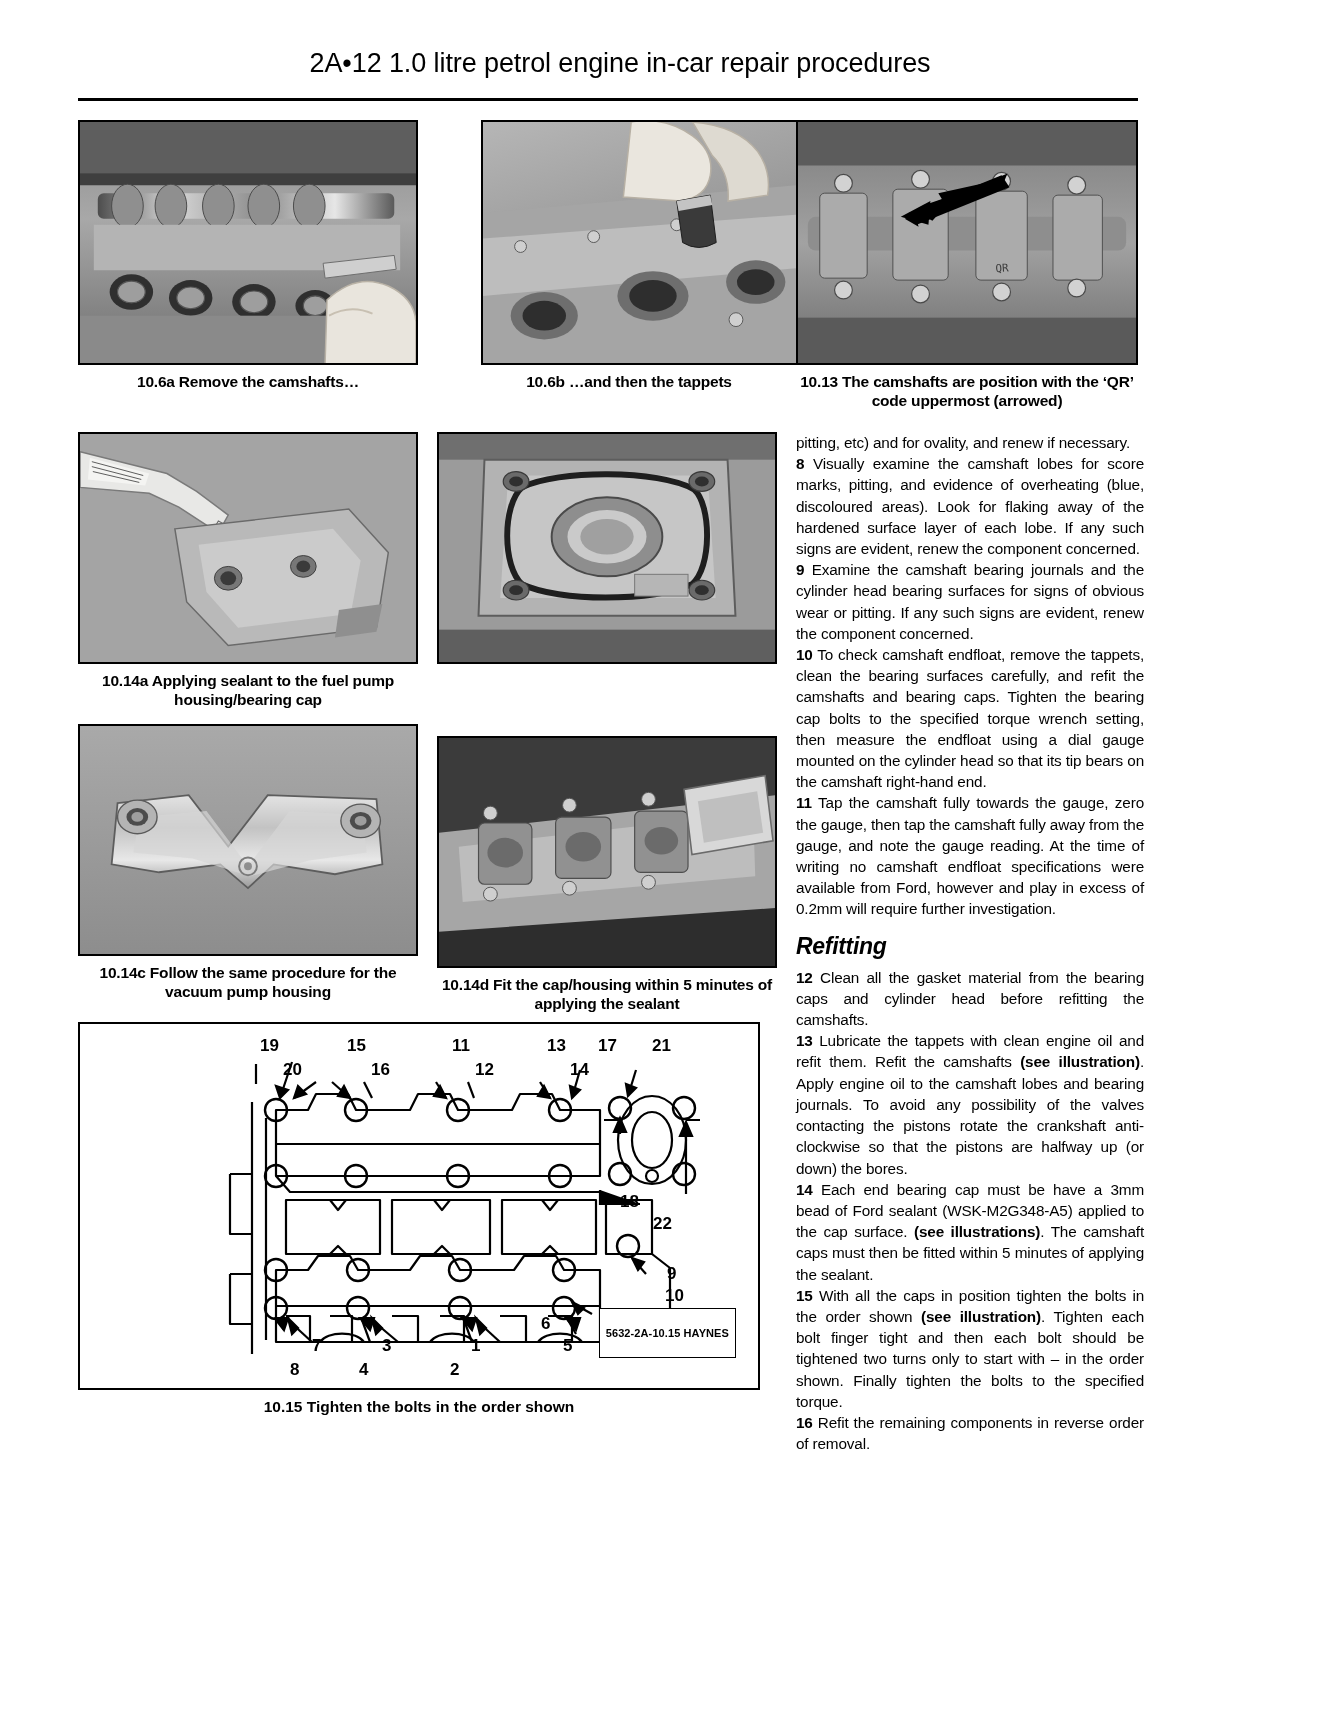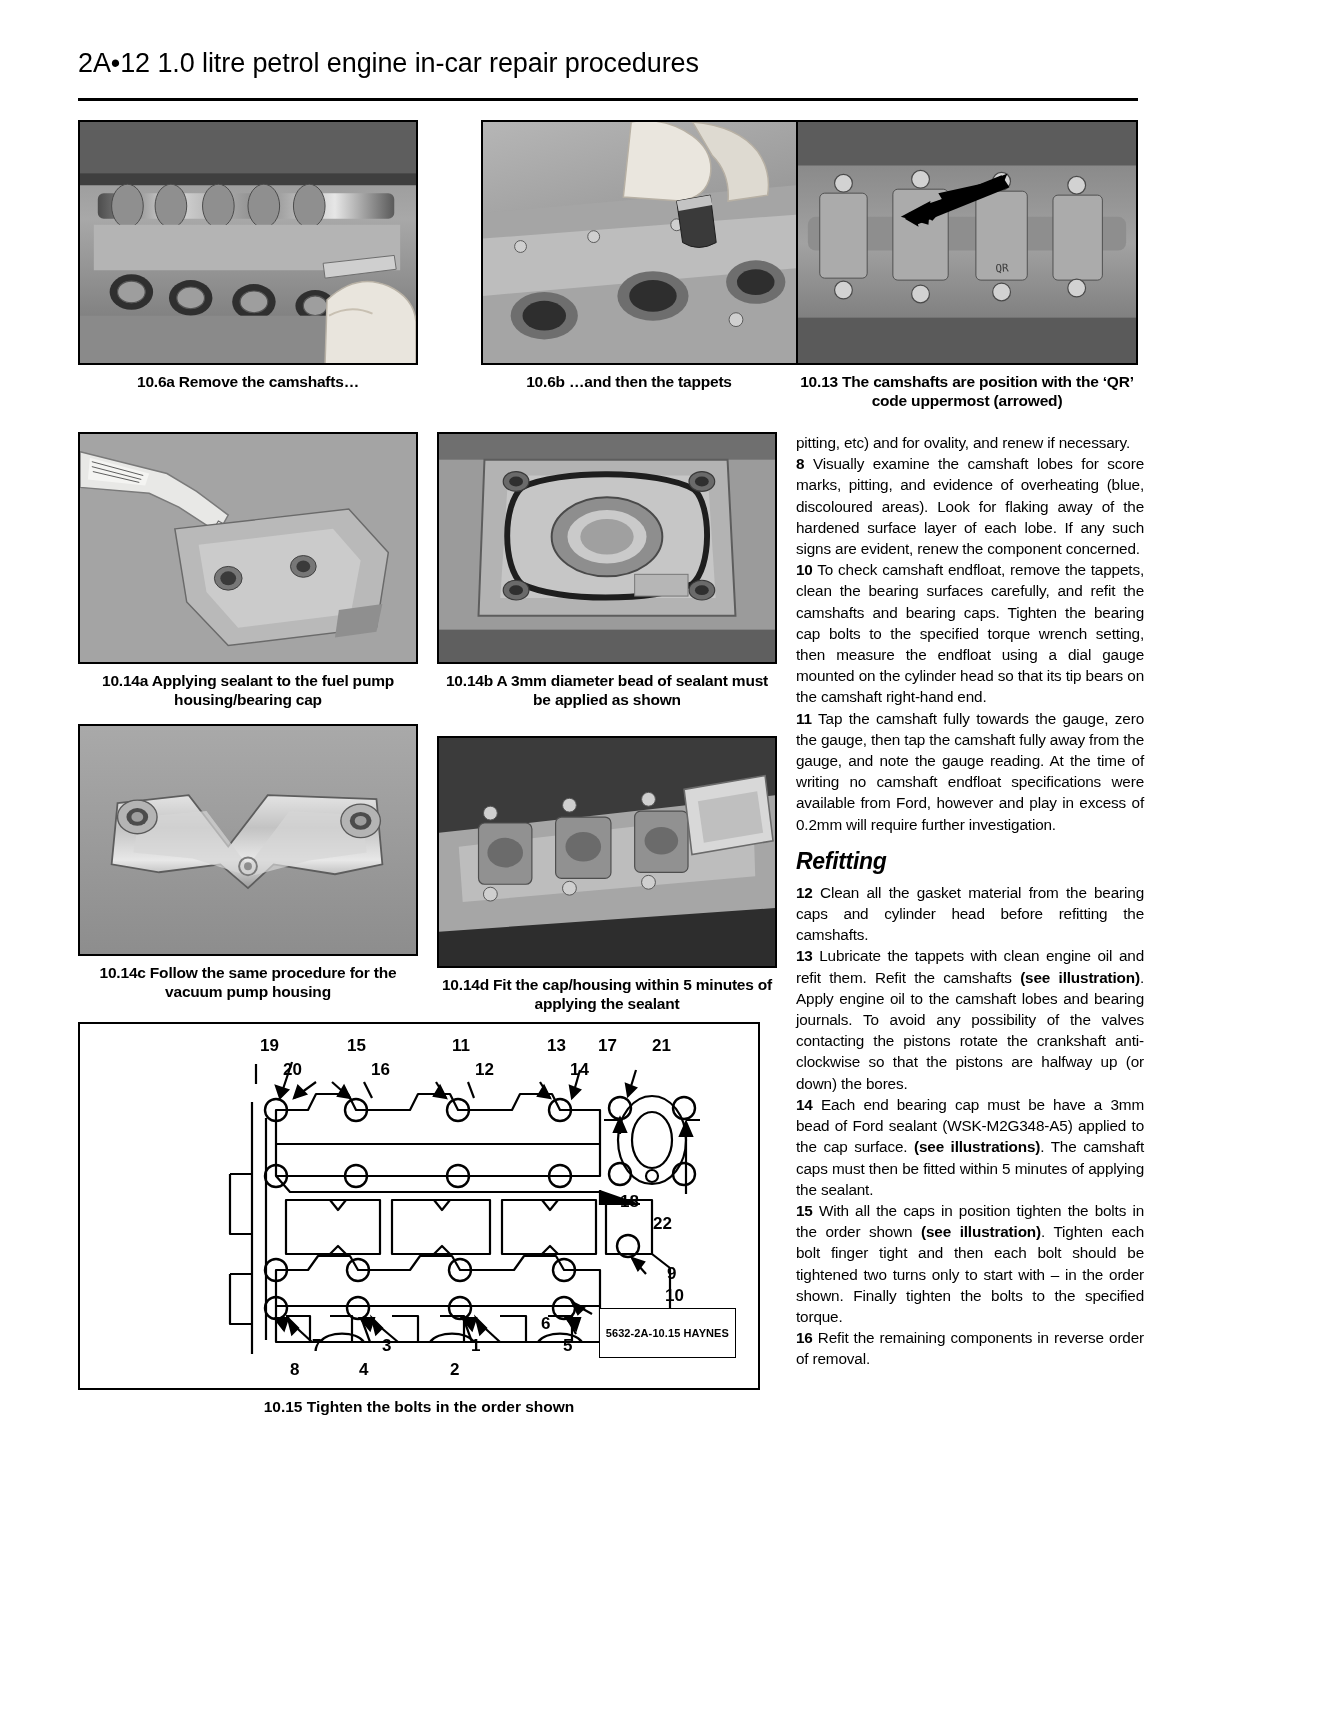--- a/index.html
+++ b/index.html
@@ -8,21 +8,21 @@
     background: #ffffff;
     font-family: "Liberation Sans", sans-serif;
     color: #000;
     position: relative;
     overflow: hidden;
   }
   .page { position: relative; width: 1336px; height: 1717px; padding: 0; }
 
   
   .header {
-    position: absolute; left: 78px; top: 46px; width: 1060px; height: 58px;
+    position: absolute; left: 90px; top: 46px; width: 1060px; height: 58px; text-align: center;
   }
   .header-text {
     font-size: 27px; font-weight: 400; letter-spacing: -0.1px;
     line-height: 34px; white-space: nowrap;
   }
   .header-rule {
     position: absolute; left: 78px; top: 98px; width: 1060px; height: 3px;
     background: #000;
   }
 
@@ -279,21 +279,20 @@
         </g>
         <g fill="#2f2f2f">
           <ellipse cx="78" cy="48" rx="7" ry="5"></ellipse>
             <ellipse cx="266" cy="48" rx="7" ry="5"></ellipse>
           <ellipse cx="78" cy="158" rx="7" ry="5"></ellipse>
             <ellipse cx="266" cy="158" rx="7" ry="5"></ellipse>
         </g>
         <rect x="198" y="142" width="54" height="22" fill="#b6b6b6" stroke="#777"></rect>
       </svg>
     </div>
-    <div class="caption">10.14b  A 3mm diameter bead of sealant must be applied as shown</div>
   </div>
 
   <div class="fig" style="left:78px; top:724px; width:340px;">
     <div class="photo" style="width:340px;height:232px;">
       <svg class="ph-inner" viewBox="0 0 340 232" preserveAspectRatio="none">
         <defs>
           <linearGradient id="g4" x1="0" y1="0" x2="0" y2="1">
             <stop offset="0%" stop-color="#a9a9a9"></stop>
               <stop offset="100%" stop-color="#8d8d8d"></stop>
           </linearGradient>
@@ -356,20 +355,21 @@
             <circle cx="212" cy="146" r="7"></circle>
         </g>
       </svg>
     </div>
     <div class="caption">10.14d  Fit the cap/housing within 5 minutes of applying the sealant</div>
   </div>
 
   <div class="textcol">
     <p>pitting, etc) and for ovality, and renew if necessary.</p>
     <p><b>8</b> <span>Visually examine the camshaft lobes for score marks, pitting, and evidence of overheating (blue, discoloured areas). Look for flaking away of the hardened surface layer of each lobe. If any such signs are evident, renew the component concerned.</span></p>
+    <p><b>9</b> <span>Examine the camshaft bearing journals and the cylinder head bearing surfaces for signs of obvious wear or pitting. If any such signs are evident, renew the component concerned.</span></p>
     <p><b>10</b> <span>To check camshaft endfloat, remove the tappets, clean the bearing surfaces carefully, and refit the camshafts and bearing caps. Tighten the bearing cap bolts to the specified torque wrench setting, then measure the endfloat using a dial gauge mounted on the cylinder head so that its tip bears on the camshaft right-hand end.</span></p>
     <p><b>11</b> <span>Tap the camshaft fully towards the gauge, zero the gauge, then tap the camshaft fully away from the gauge, and note the gauge reading. At the time of writing no camshaft endfloat specifications were available from Ford, however and play in excess of 0.2mm will require further investigation.</span></p>
 
     <div class="sec-heading">Refitting</div>
 
     <p><b>12</b> <span>Clean all the gasket material from the bearing caps and cylinder head before refitting the camshafts.</span></p>
     <p><b>13</b> <span>Lubricate the tappets with clean engine oil and refit them. Refit the camshafts </span><b>(see illustration)</b><span>. Apply engine oil to the camshaft lobes and bearing journals. To avoid any possibility of the valves contacting the pistons rotate the crankshaft anti-clockwise so that the pistons are halfway up (or down) the bores.</span></p>
     <p><b>14</b> <span>Each end bearing cap must be have a 3mm bead of Ford sealant (WSK-M2G348-A5) applied to the cap surface. </span><b>(see illustrations)</b><span>. The camshaft caps must then be fitted within 5 minutes of applying the sealant.</span></p>
     <p><b>15</b> <span>With all the caps in position tighten the bolts in the order shown </span><b>(see illustration)</b><span>. Tighten each bolt finger tight and then each bolt should be tightened two turns only to start with – in the order shown. Finally tighten the bolts to the specified torque.</span></p>
     <p><b>16</b> <span>Refit the remaining components in reverse order of removal.</span></p>

